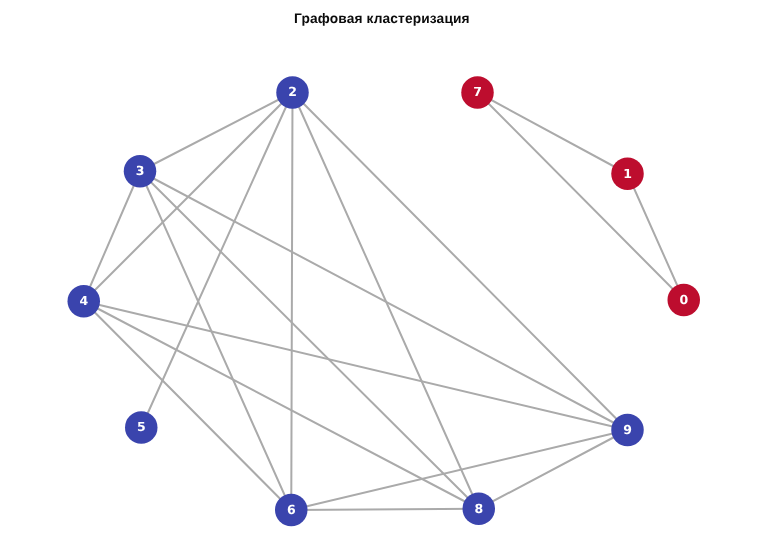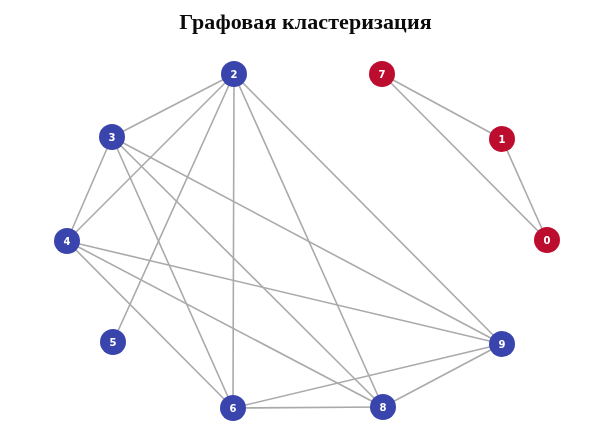--- a/index.html
+++ b/index.html
@@ -18,25 +18,25 @@
     width: 611px;
     height: 444px;
     background: #ffffff;
   }
   #chart-title {
     position: absolute;
     top: 9px;
     left: 0;
     width: 611px;
     text-align: center;
-    font-size: 22px;
+    font-size: 11px;
     font-weight: bold;
     color: #0b0b0b;
     letter-spacing: 0.1px;
-    font-family: Liberation Serif, serif;
+    font-family: Liberation Sans, sans-serif;
   }
   #graph-svg {
     position: absolute;
     top: 0;
     left: 0;
     width: 611px;
     height: 444px;
     display: block;
   }
   .graph-edge {

